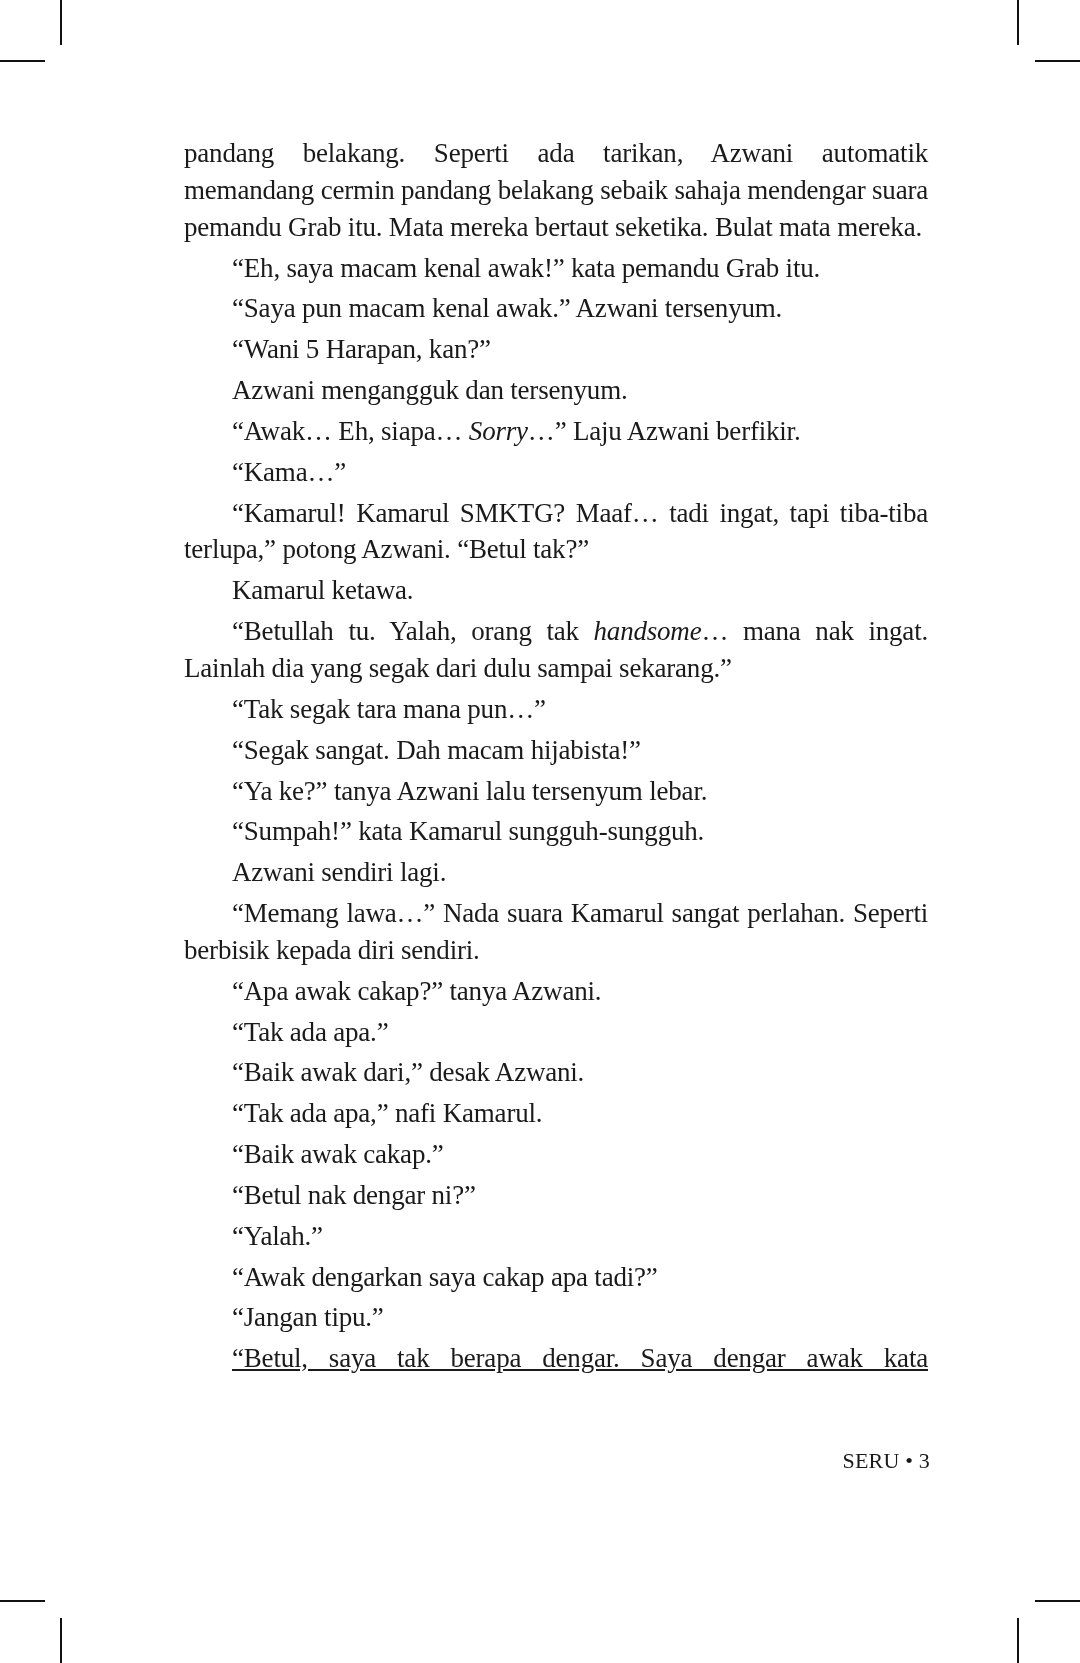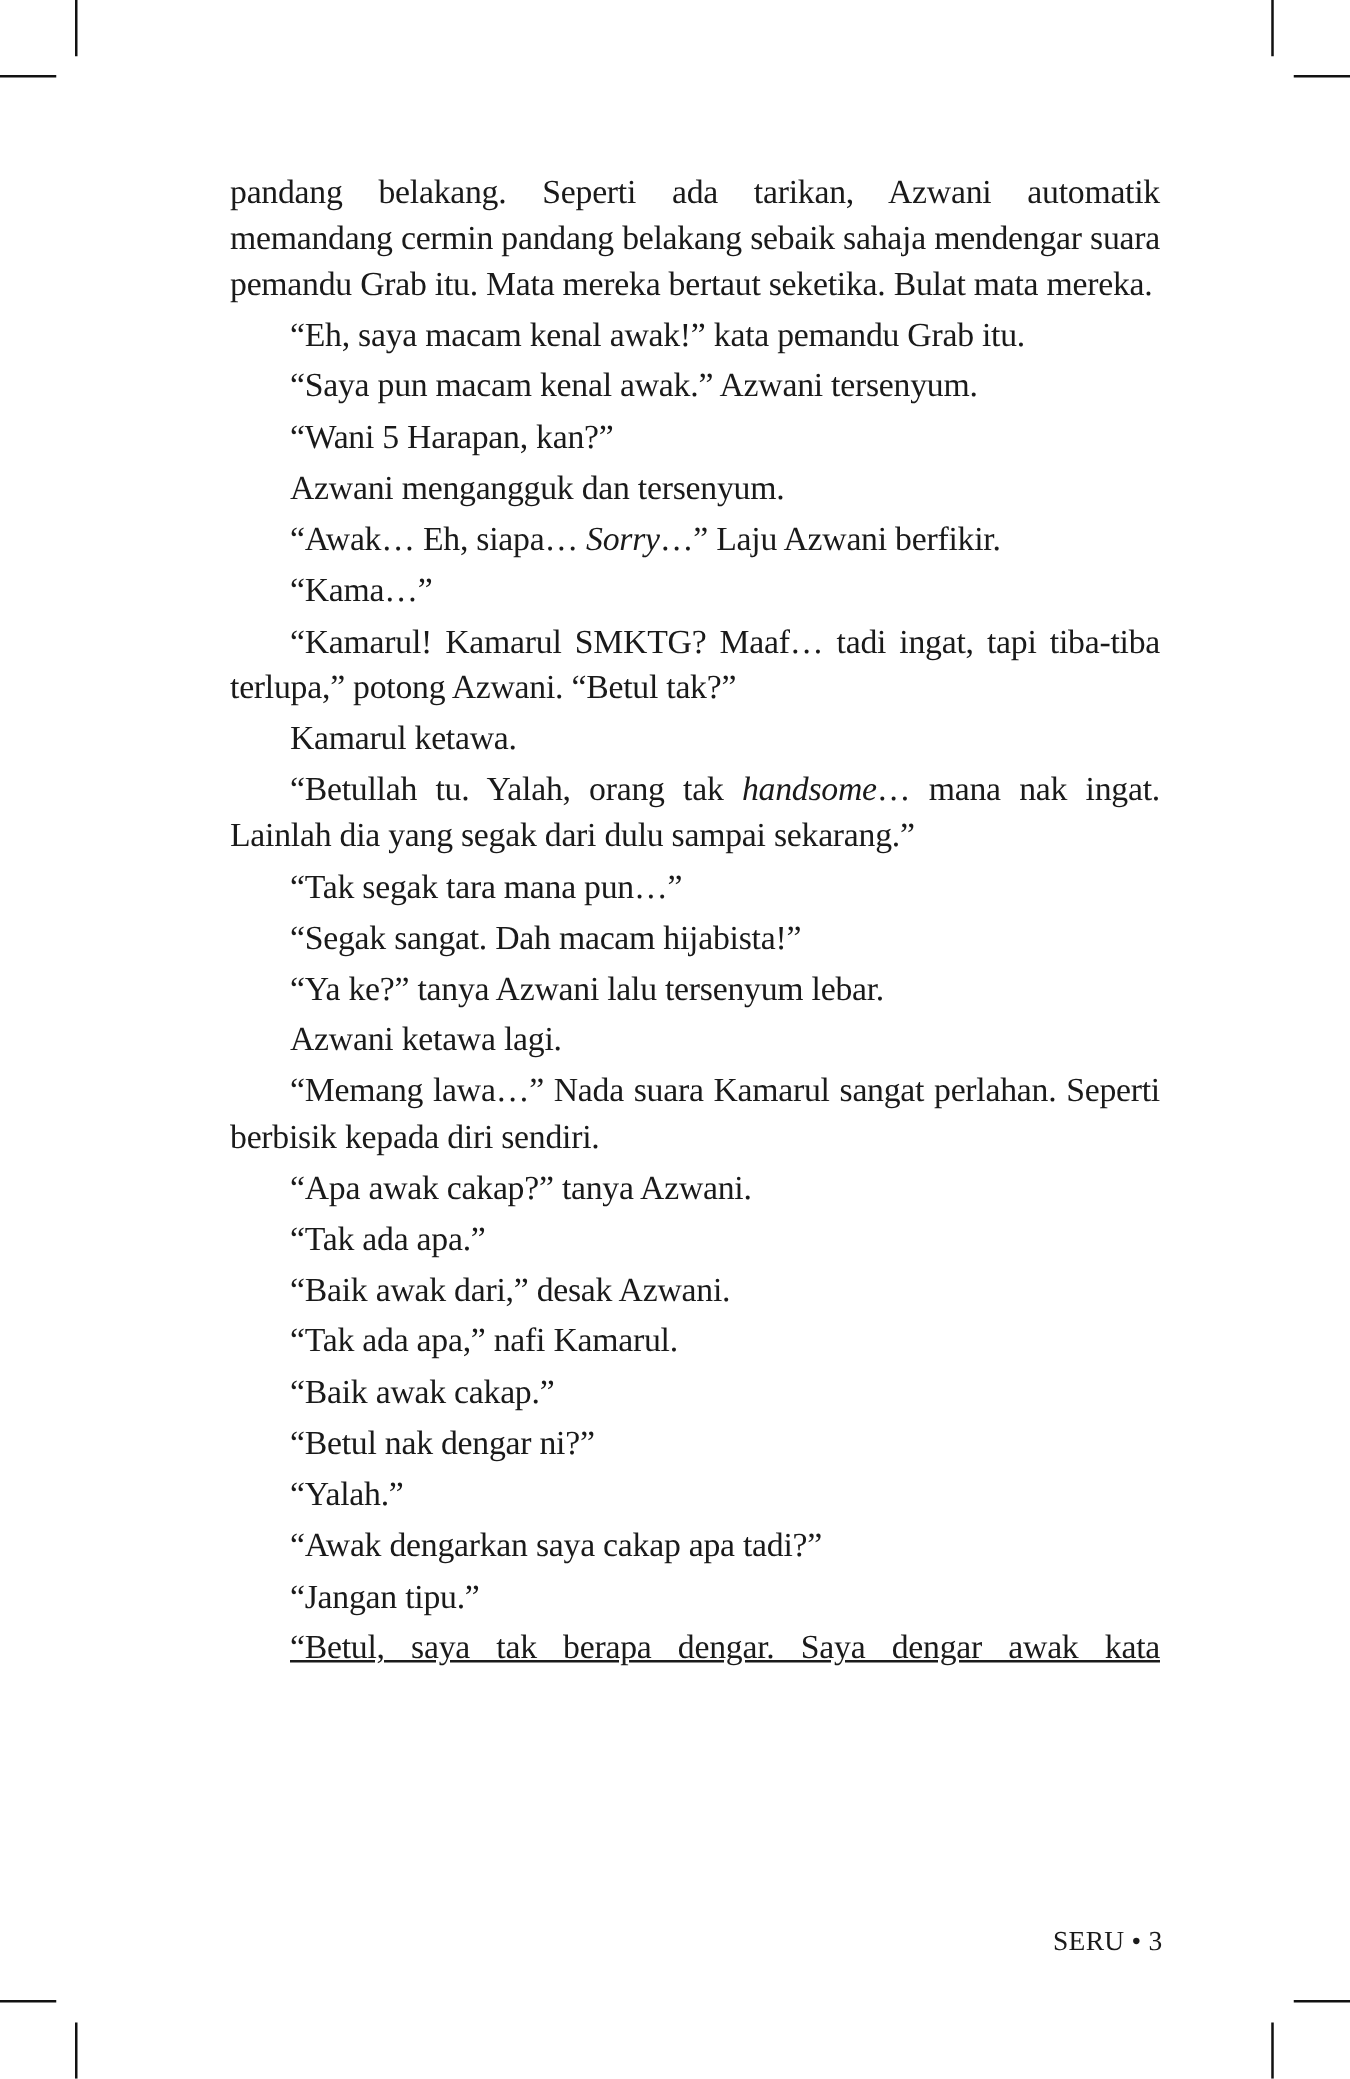--- a/index.html
+++ b/index.html
@@ -12,21 +12,21 @@
     .crop.h { height: 2px; width: 45px; }
     .text-block {
       position: absolute; left: 180px; top: 131px; width: 752px;
       font-size: 27px; line-height: 36.85px; text-align: justify;
       letter-spacing: -0.2px;
     }
     .para { margin: 4px; text-indent: 48px; }
     .para.noindent { text-indent: 0; }
     .para.last-justify { text-align-last: justify; text-decoration: underline; }
     .page-footer {
-      position: absolute; right: 150px; top: 1540px;
+      position: absolute; right: 150px; top: 1448px;
       font-size: 22px; letter-spacing: 0.2px; color: #1a1a1a;
     }
     em { }
   </style>
 </head>
 <body>
 
 <div class="crop v" style="left:60px; top:0;"></div>
 <div class="crop h" style="left:0; top:60px;"></div>
 <div class="crop v" style="left:1017px; top:0;"></div>
@@ -43,21 +43,22 @@
   <p class="para">“Wani 5 Harapan, kan?”</p>
   <p class="para">Azwani mengangguk dan tersenyum.</p>
   <p class="para"><span>“Awak… Eh, siapa… </span><em>Sorry</em><span>…” Laju Azwani berfikir.</span></p>
   <p class="para">“Kama…”</p>
   <p class="para">“Kamarul! Kamarul SMKTG? Maaf… tadi ingat, tapi tiba-tiba terlupa,” potong Azwani. “Betul tak?”</p>
   <p class="para">Kamarul ketawa.</p>
   <p class="para"><span>“Betullah tu. Yalah, orang tak </span><em>handsome</em><span>… mana nak ingat. Lainlah dia yang segak dari dulu sampai sekarang.”</span></p>
   <p class="para">“Tak segak tara mana pun…”</p>
   <p class="para">“Segak sangat. Dah macam hijabista!”</p>
   <p class="para">“Ya ke?” tanya Azwani lalu tersenyum lebar.</p>
-  <p class="para">Azwani ketawa lagi.</p>
+  <p class="para">“Sumpah!” kata Kamarul sungguh-sungguh.</p>
+  <p class="para">Azwani sendiri lagi.</p>
   <p class="para">“Memang lawa…” Nada suara Kamarul sangat perlahan. Seperti berbisik kepada diri sendiri.</p>
   <p class="para">“Apa awak cakap?” tanya Azwani.</p>
   <p class="para">“Tak ada apa.”</p>
   <p class="para">“Baik awak dari,” desak Azwani.</p>
   <p class="para">“Tak ada apa,” nafi Kamarul.</p>
   <p class="para">“Baik awak cakap.”</p>
   <p class="para">“Betul nak dengar ni?”</p>
   <p class="para">“Yalah.”</p>
   <p class="para">“Awak dengarkan saya cakap apa tadi?”</p>
   <p class="para">“Jangan tipu.”</p>

